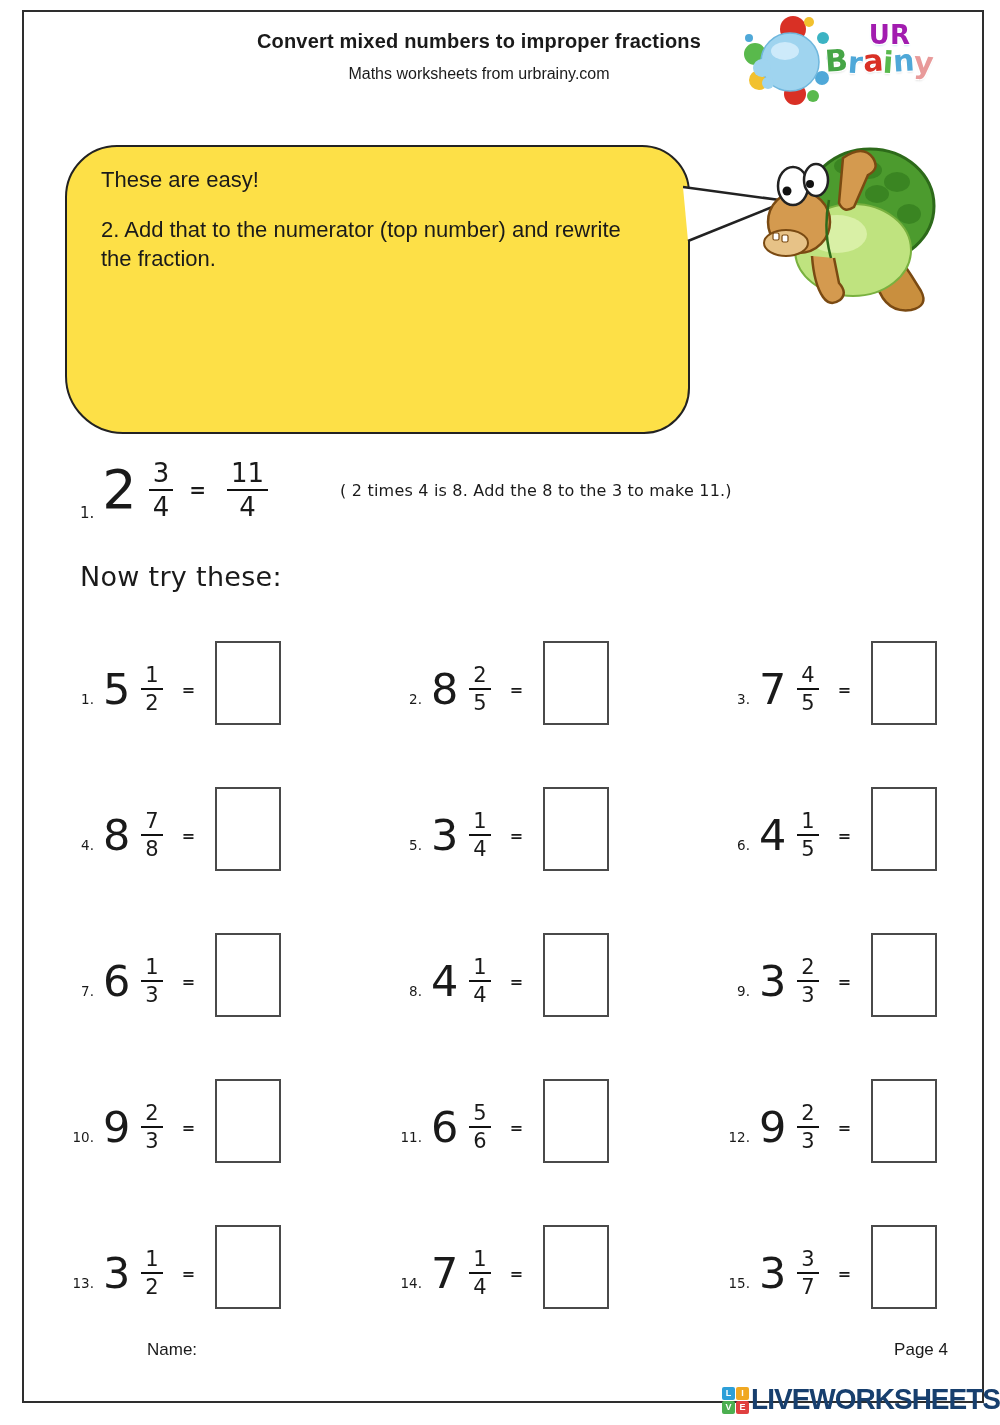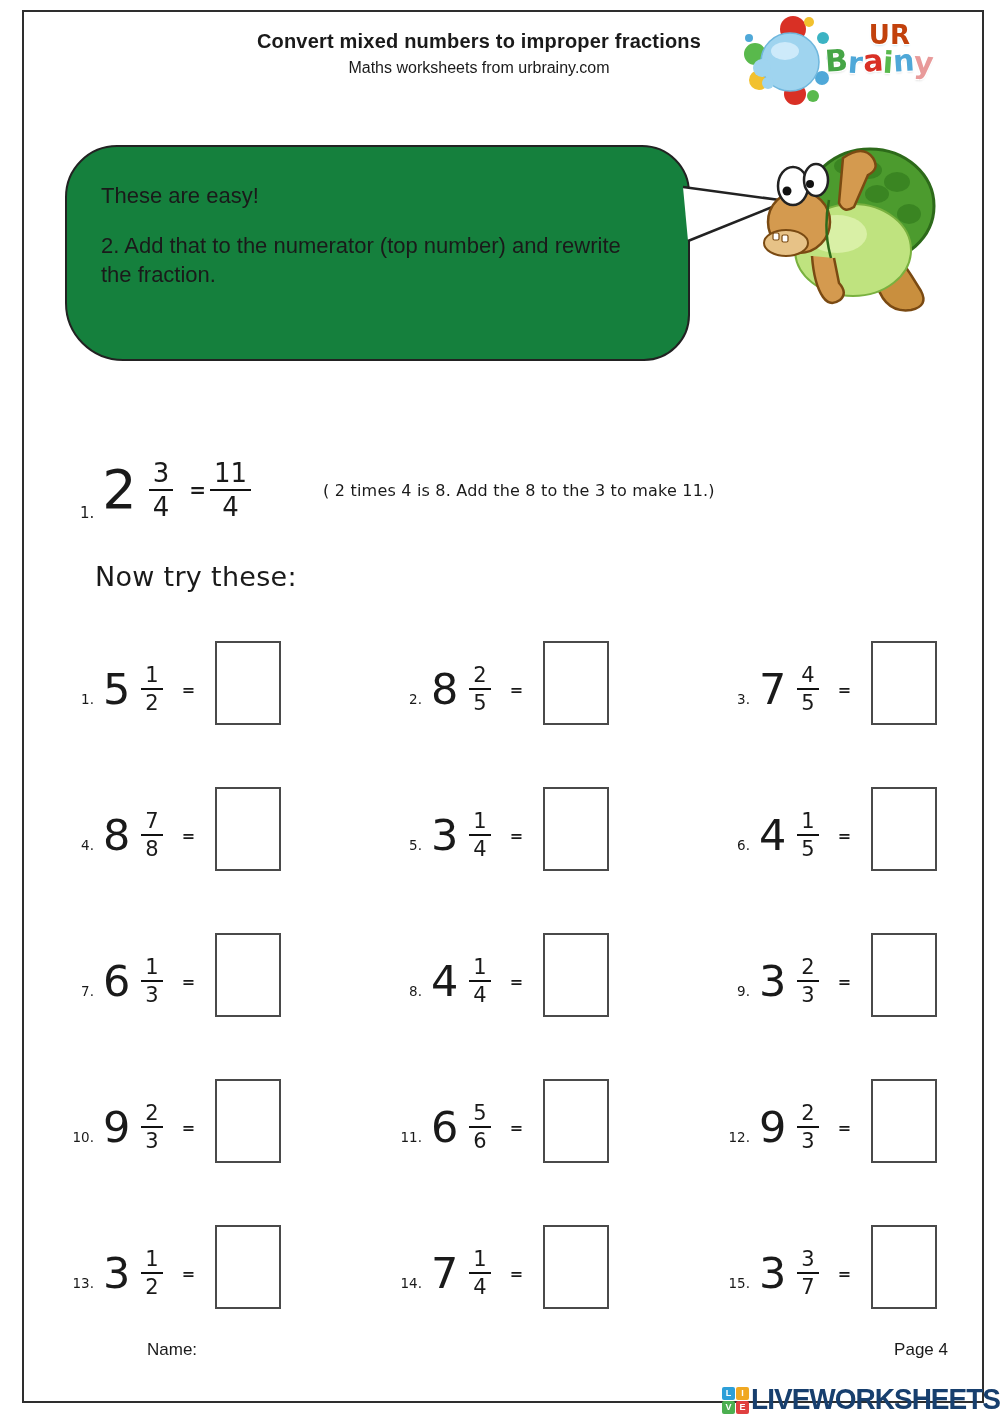--- a/index.html
+++ b/index.html
@@ -5,56 +5,56 @@
   html,body{margin:0;padding:0;background:#fff;}
   body{width:1000px;height:1425px;position:relative;overflow:hidden;
        font-family:"Liberation Sans",sans-serif;color:#1a1a1a;}
 
   .page{position:absolute;left:22px;top:10px;width:962px;height:1393px;
         border:2px solid #2e2e2e;background:#fff;box-sizing:border-box;}
 
   
   .header-text{position:absolute;left:120px;top:18px;width:670px;text-align:center;}
   .header-text h1{margin:0;font-size:20px;font-weight:bold;letter-spacing:.2px;}
-  .header-text .sub{margin-top:6px;font-size:16px;}
+  .header-text .sub{margin-top:12px;font-size:16px;}
 
   .urbrainy{position:absolute;right:48px;top:4px;display:flex;align-items:flex-start;}
   .urb-text{margin-left:-14px;margin-top:8px;font-family:"DejaVu Sans",sans-serif;font-weight:bold;line-height:.9;}
   .urb-ur{display:block;font-size:26px;margin-left:44px;
           text-shadow:-1px -1px 0 #fff,1px -1px 0 #fff,-1px 1px 0 #fff,1px 1px 0 #fff,0 2px 2px #cfe6f3;}
   .urb-brainy{display:block;font-size:30px;
           text-shadow:-1px -1px 0 #fff,1px -1px 0 #fff,-1px 1px 0 #fff,1px 1px 0 #fff,0 2px 2px #e5e5e5;}
   .urb-brainy span{display:inline-block;}
   .urb-brainy span:nth-child(odd){transform:rotate(-4deg);}
   .urb-brainy span:nth-child(even){transform:rotate(4deg) translateY(2px);}
 
   
-  .bubble{position:absolute;left:41px;top:133px;width:625px;height:216px;box-sizing:border-box;
-          border:2.5px solid #222;border-radius:52px 48px 46px 58px;background:#15803d;
-          padding:34px 34px;font-size:22px;line-height:1.32;}
+  .bubble{position:absolute;left:41px;top:133px;width:625px;height:289px;box-sizing:border-box;
+          border:2.5px solid #222;border-radius:52px 48px 46px 58px;background:#fde047;
+          padding:18px 34px;font-size:22px;line-height:1.32;}
   .bubble p{margin:0 0 17px 0;}
   .bubble p:first-child{margin-bottom:21px;}
   .tail{position:absolute;left:659px;top:163px;width:112px;height:78px;}
 
   .turtle{position:absolute;left:733px;top:118px;width:188px;height:196px;}
 
   
   .example{position:absolute;left:56px;top:432px;height:92px;display:flex;align-items:center;
            font-family:"DejaVu Sans",sans-serif;}
   .ex-num{font-size:15px;align-self:flex-end;margin-bottom:14px;}
   .ex-whole{font-size:54px;margin-left:8px;line-height:1;}
   .frac{display:inline-flex;flex-direction:column;align-items:center;line-height:1.08;}
   .ex-frac{font-size:26px;margin-left:12px;}
   .frac .top{border-bottom:2.5px solid #111;padding:0 4px 1px;}
   .frac .bot{padding-top:2px;}
   .ex-eq{font-size:20px;font-weight:bold;margin-left:16px;}
-  .ex-frac2{font-size:26px;margin-left:4px;}
+  .ex-frac2{font-size:26px;margin-left:21px;}
   .ex-note{font-size:16px;margin-left:72px;white-space:nowrap;letter-spacing:.2px;}
 
-  .prompt{position:absolute;left:71px;top:549px;font-size:27px;
+  .prompt{position:absolute;left:56px;top:549px;font-size:27px;
           font-family:"DejaVu Sans",sans-serif;letter-spacing:.3px;}
 
   
   .grid{position:absolute;left:44px;top:604px;width:906px;display:grid;
         grid-template-columns:328px 328px 250px;grid-auto-rows:146px;
         font-family:"DejaVu Sans",sans-serif;}
   .cell{display:flex;align-items:center;}
   .pnum{font-size:13.5px;min-width:26px;text-align:right;transform:translateY(10px);}
   .whole{font-size:43px;margin-left:9px;line-height:1;}
   .pfrac{font-size:21px;margin-left:11px;}
@@ -96,21 +96,21 @@
       <circle cx="79" cy="62" r="7" fill="#4fa8d8"></circle>
       <circle cx="70" cy="80" r="6" fill="#59b94c"></circle>
       <circle cx="87" cy="41" r="4" fill="#4fa8d8"></circle>
       <circle cx="6" cy="22" r="4" fill="#4fa8d8"></circle>
       <circle cx="47" cy="46" r="29" fill="#9fd4ef" stroke="#6fb7dd" stroke-width="1.5"></circle>
       <circle cx="19" cy="52" r="9" fill="#9fd4ef"></circle>
       <circle cx="25" cy="67" r="6" fill="#9fd4ef"></circle>
       <ellipse cx="42" cy="35" rx="14" ry="9" fill="#cdeafa"></ellipse>
     </svg>
     <div class="urb-text">
-      <span class="urb-ur" style="color: #c2410c;">UR</span>
+      <span class="urb-ur" style="color: #a21caf;">UR</span>
       <span class="urb-brainy"><span style="color: rgb(70, 165, 70);">B</span><span style="color: rgb(79, 168, 216);">r</span><span style="color: rgb(217, 48, 37);">a</span><span style="color: rgb(89, 185, 76);">i</span><span style="color: rgb(79, 168, 216);">n</span><span style="color: rgb(232, 154, 154);">y</span>
       </span>
     </div>
   </div>
 
   <div class="bubble">
     <p>These are easy!</p>
     <p>2. Add that to the numerator (top number) and rewrite the fraction.</p>
   </div>
   <svg class="tail" viewBox="0 0 112 78">

